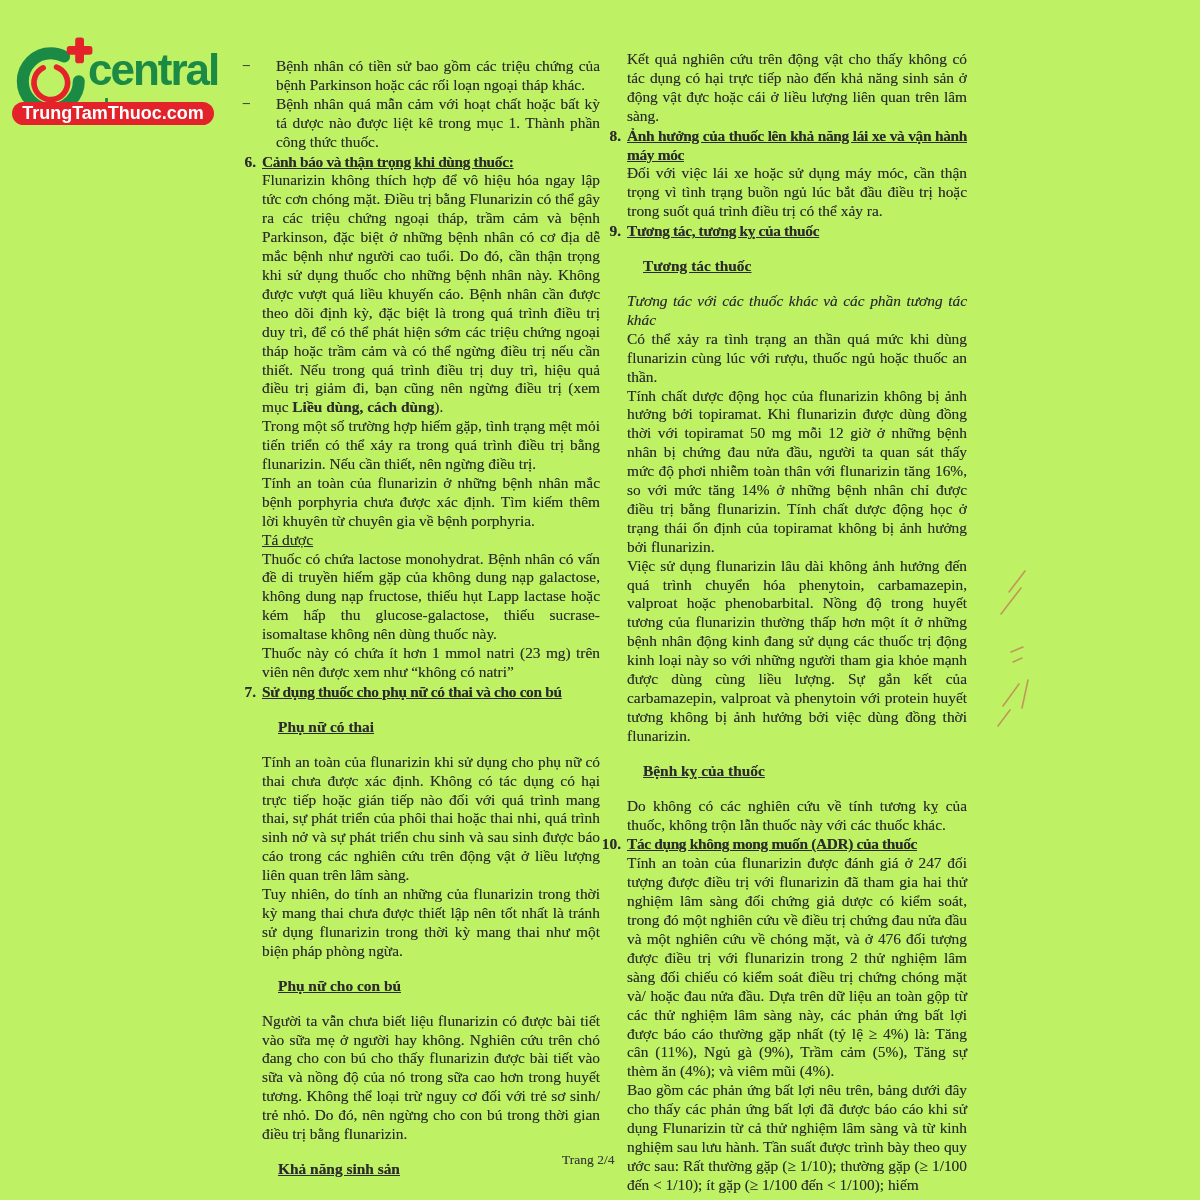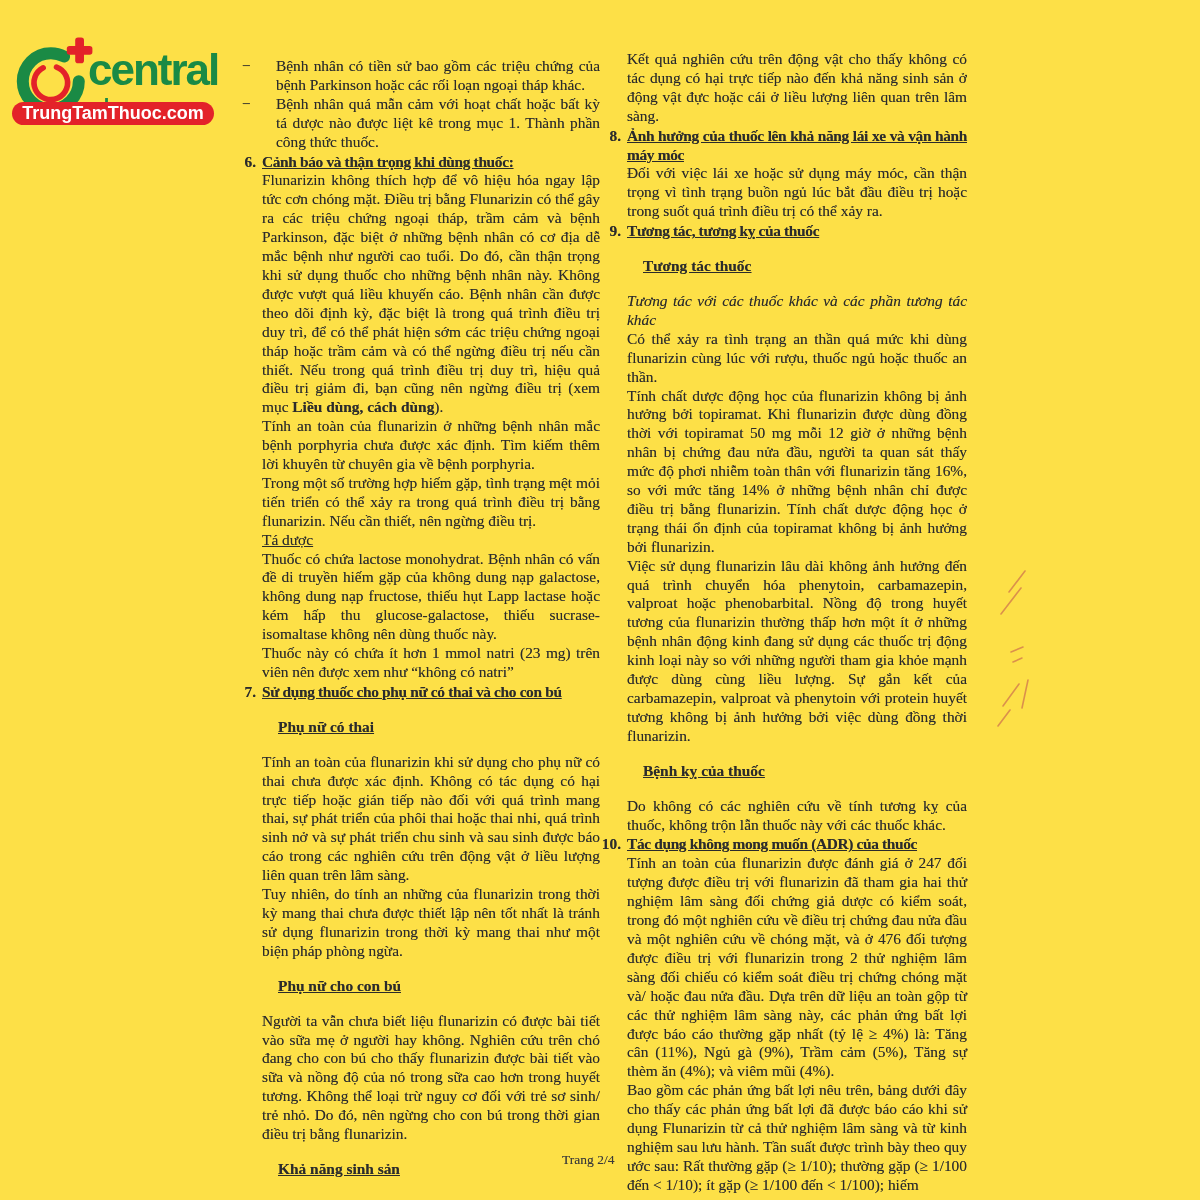--- a/index.html
+++ b/index.html
@@ -1,17 +1,17 @@
 <!DOCTYPE html>
 <html style="--brand-green: #1a8a45; --brand-red: #e32229;"><head>
 <meta charset="utf-8">
 <style>
   html,body{margin:0;padding:0;}
   body{width:1200px;height:1200px;background:#f4f4f2;font-family:"Liberation Serif",serif;}
-  .page{position:relative;width:1200px;height:1200px;background:#fde047;overflow:hidden;}
+  .page{position:relative;width:1200px;height:1200px;background:#bef264;overflow:hidden;}
 
   
   .logo{position:absolute;left:12px;top:34px;width:215px;height:112px;font-family:"Liberation Sans",sans-serif;}
   .logo-icon{position:absolute;left:2px;top:2px;}
   .logo-brand{position:absolute;left:76px;top:14px;font-size:44px;line-height:44px;font-weight:bold;
               color:var(--brand-green,#1a8a45);letter-spacing:-2px;}
   .logo-sub{position:absolute;left:79px;top:61px;font-size:20px;font-weight:bold;
             color:var(--brand-green,#1a8a45);letter-spacing:0.5px;}
   .logo-badge{position:absolute;left:0;top:68px;width:202px;height:23px;line-height:23px;
               background:var(--brand-red,#e32229);color:#fff;font-weight:bold;font-size:18px;
@@ -55,22 +55,22 @@
     <div class="logo-brand">central</div>
     <div class="logo-sub">pharmacy</div>
     <div class="logo-badge">TrungTamThuoc.com</div>
   </div>
 
   <div id="col-left" class="col">
       <div class="li"><span class="dash">−</span><span>Bệnh nhân có tiền sử bao gồm các triệu chứng của bệnh Parkinson hoặc các rối loạn ngoại tháp khác.</span></div>
       <div class="li"><span class="dash">−</span><span>Bệnh nhân quá mẫn cảm với hoạt chất hoặc bất kỳ tá dược nào được liệt kê trong mục 1. Thành phần công thức thuốc.</span></div>
       <div class="h"><span class="num">6.</span><span class="ht">Cảnh báo và thận trọng khi dùng thuốc:</span></div>
       <div class="p">Flunarizin không thích hợp để vô hiệu hóa ngay lập tức cơn chóng mặt. Điều trị bằng Flunarizin có thể gây ra các triệu chứng ngoại tháp, trầm cảm và bệnh Parkinson, đặc biệt ở những bệnh nhân có cơ địa dễ mắc bệnh như người cao tuổi. Do đó, cần thận trọng khi sử dụng thuốc cho những bệnh nhân này. Không được vượt quá liều khuyến cáo. Bệnh nhân cần được theo dõi định kỳ, đặc biệt là trong quá trình điều trị duy trì, để có thể phát hiện sớm các triệu chứng ngoại tháp hoặc trầm cảm và có thể ngừng điều trị nếu cần thiết. Nếu trong quá trình điều trị duy trì, hiệu quả điều trị giảm đi, bạn cũng nên ngừng điều trị (xem mục <b>Liều dùng, cách dùng</b>).</div>
+      <div class="p">Trong một số trường hợp hiếm gặp, tình trạng mệt mỏi tiến triển có thể xảy ra trong quá trình điều trị bằng flunarizin. Nếu cần thiết, nên ngừng điều trị.</div>
       <div class="p">Tính an toàn của flunarizin ở những bệnh nhân mắc bệnh porphyria chưa được xác định. Tìm kiếm thêm lời khuyên từ chuyên gia về bệnh porphyria.</div>
-      <div class="p">Trong một số trường hợp hiếm gặp, tình trạng mệt mỏi tiến triển có thể xảy ra trong quá trình điều trị bằng flunarizin. Nếu cần thiết, nên ngừng điều trị.</div>
       <div class="sub-u">Tá dược</div>
       <div class="p">Thuốc có chứa lactose monohydrat. Bệnh nhân có vấn đề di truyền hiếm gặp của không dung nạp galactose, không dung nạp fructose, thiếu hụt Lapp lactase hoặc kém hấp thu glucose-galactose, thiếu sucrase-isomaltase không nên dùng thuốc này.</div>
       <div class="p">Thuốc này có chứa ít hơn 1 mmol natri (23 mg) trên viên nên được xem như “không có natri”</div>
       <div class="h"><span class="num">7.</span><span class="ht">Sử dụng thuốc cho phụ nữ có thai và cho con bú</span></div>
       <div class="sub-bi">Phụ nữ có thai</div>
       <div class="p">Tính an toàn của flunarizin khi sử dụng cho phụ nữ có thai chưa được xác định. Không có tác dụng có hại trực tiếp hoặc gián tiếp nào đối với quá trình mang thai, sự phát triển của phôi thai hoặc thai nhi, quá trình sinh nở và sự phát triển chu sinh và sau sinh được báo cáo trong các nghiên cứu trên động vật ở liều lượng liên quan trên lâm sàng.</div>
       <div class="p">Tuy nhiên, do tính an những của flunarizin trong thời kỳ mang thai chưa được thiết lập nên tốt nhất là tránh sử dụng flunarizin trong thời kỳ mang thai như một biện pháp phòng ngừa.</div>
       <div class="sub-bi">Phụ nữ cho con bú</div>
       <div class="p">Người ta vẫn chưa biết liệu flunarizin có được bài tiết vào sữa mẹ ở người hay không. Nghiên cứu trên chó đang cho con bú cho thấy flunarizin được bài tiết vào sữa và nồng độ của nó trong sữa cao hơn trong huyết tương. Không thể loại trừ nguy cơ đối với trẻ sơ sinh/ trẻ nhỏ. Do đó, nên ngừng cho con bú trong thời gian điều trị bằng flunarizin.</div>
       <div class="sub-bi">Khả năng sinh sản</div>

